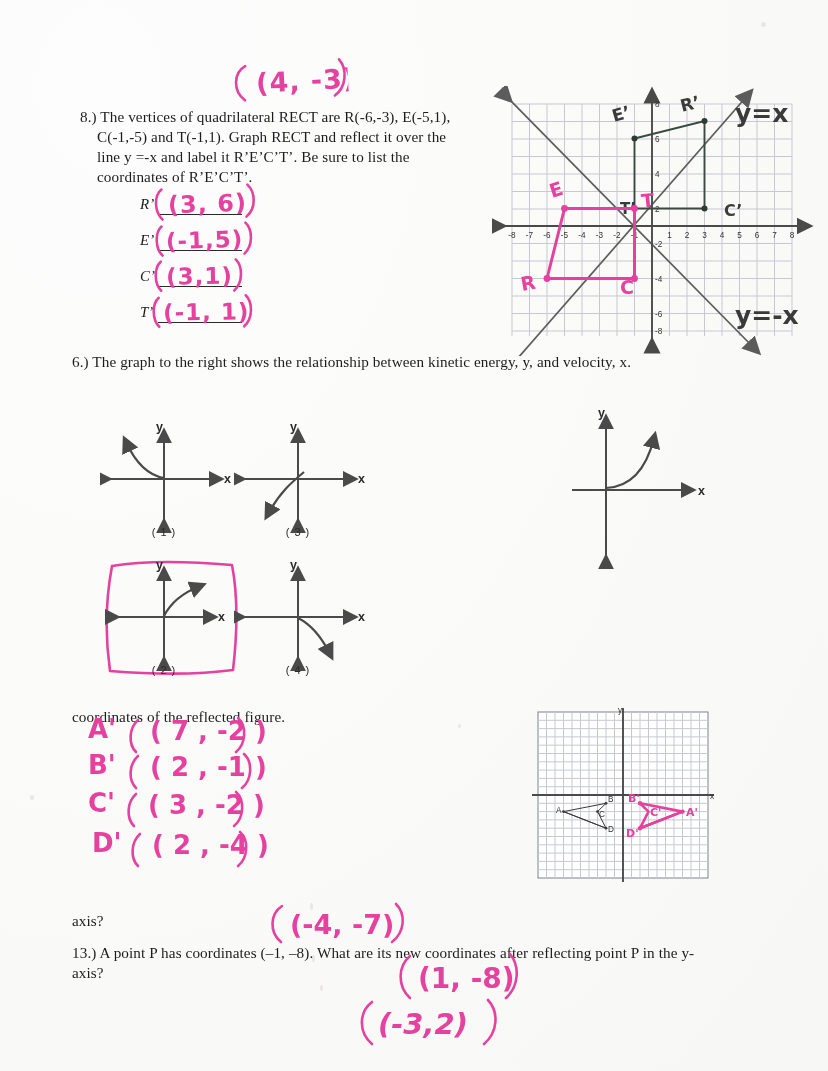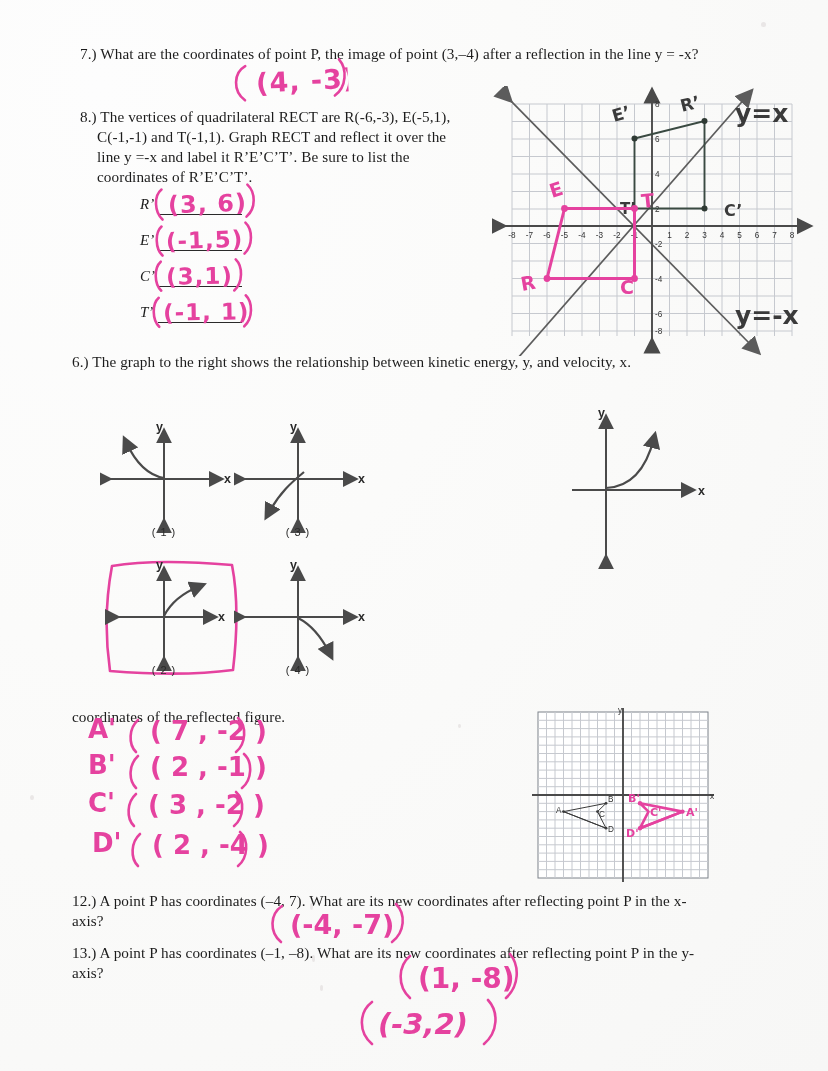--- a/index.html
+++ b/index.html
@@ -45,36 +45,33 @@
   .blkaxis{stroke:#4a4a4a;stroke-width:2;}
   .choicelbl{font-family:"Liberation Sans",sans-serif;font-size:11px;fill:#2a2a2a;letter-spacing:1px;}
   .axname{font-family:"Liberation Sans",sans-serif;font-size:12.5px;font-weight:700;fill:#2a2a2a;}
   .handwrite{font-family:"DejaVu Sans",sans-serif;fill:#3a3a3a;font-weight:600;}
 </style>
 </head>
 <body>
 
 <div class="page">
 
-  <div class="q" style="left:80px;top:44px;width:690px;">
-    <span>7.) What are the coordinates of point P, the image of point (3,–4) after a reflection in the line y = -x?</span>
-  </div>
   <div class="ink" style="left:228px;top:58px;font-size:25px;transform:rotate(-3deg);">
     <svg width="120" height="44" viewBox="0 0 120 44">
       <path class="handpink" d="M18,6 C6,12 4,30 16,40"></path>
       <path class="handpink" d="M112,4 C120,14 118,32 106,40"></path>
       <text class="handink" x="28" y="33" font-size="27">(4, -3)</text>
     </svg>
   </div>
 
   <div class="q" style="left:80px;top:107px;width:410px;">
     <span>8.) The vertices of quadrilateral RECT are R(-6,-3), E(-5,1),</span>
   </div>
   <div class="q" style="left:97px;top:127px;width:400px;">
-    <span>C(-1,-1) and T(-1,1).  Graph RECT and reflect it over the</span>
+    <span>C(-1,-5) and T(-1,1).  Graph RECT and reflect it over the</span>
   </div>
   <div class="q" style="left:97px;top:167px;width:400px;">
     <span>coordinates of R’E’C’T’.</span>
   </div>
   <div class="q" style="left:97px;top:147px;width:400px;">
     <span>line y =-x and label it R’E’C’T’.  Be sure to list the</span>
   </div>
 
   <div class="lbl" style="left:140px;top:196px;">R’</div>
   <div class="ansline" style="left:158px;top:214px;width:84px;"></div>
@@ -402,23 +399,20 @@
         <circle cx="112" cy="97.3" r="2.2" fill="#e5429f"></circle>
         <circle cx="112" cy="122.2" r="2.2" fill="#e5429f"></circle>
         <text class="handink" x="158" y="110" font-size="11">A'</text>
         <text class="handink" x="100" y="96" font-size="11">B'</text>
         <text class="handink" x="122" y="110" font-size="11">C'</text>
         <text class="handink" x="98" y="131" font-size="11">D'</text>
       </g>
     </svg>
   </div>
 
-  <div class="q" style="left:72px;top:891px;width:700px;">
-    <span>12.) A point P has coordinates (–4, 7). What are its new coordinates after reflecting point P in the x-</span>
-  </div>
   <div class="q" style="left:72px;top:911px;width:200px;">
     <span>axis?</span>
   </div>
   <div style="position:absolute;left:264px;top:900px;">
     <svg width="150" height="48" viewBox="0 0 150 48">
       <path class="handpink" d="M18,6 C6,14 5,32 17,42"></path>
       <path class="handpink" d="M132,4 C142,14 141,32 128,42"></path>
       <text class="handink" x="26" y="34" font-size="27">(-4, -7)</text>
     </svg>
   </div>

